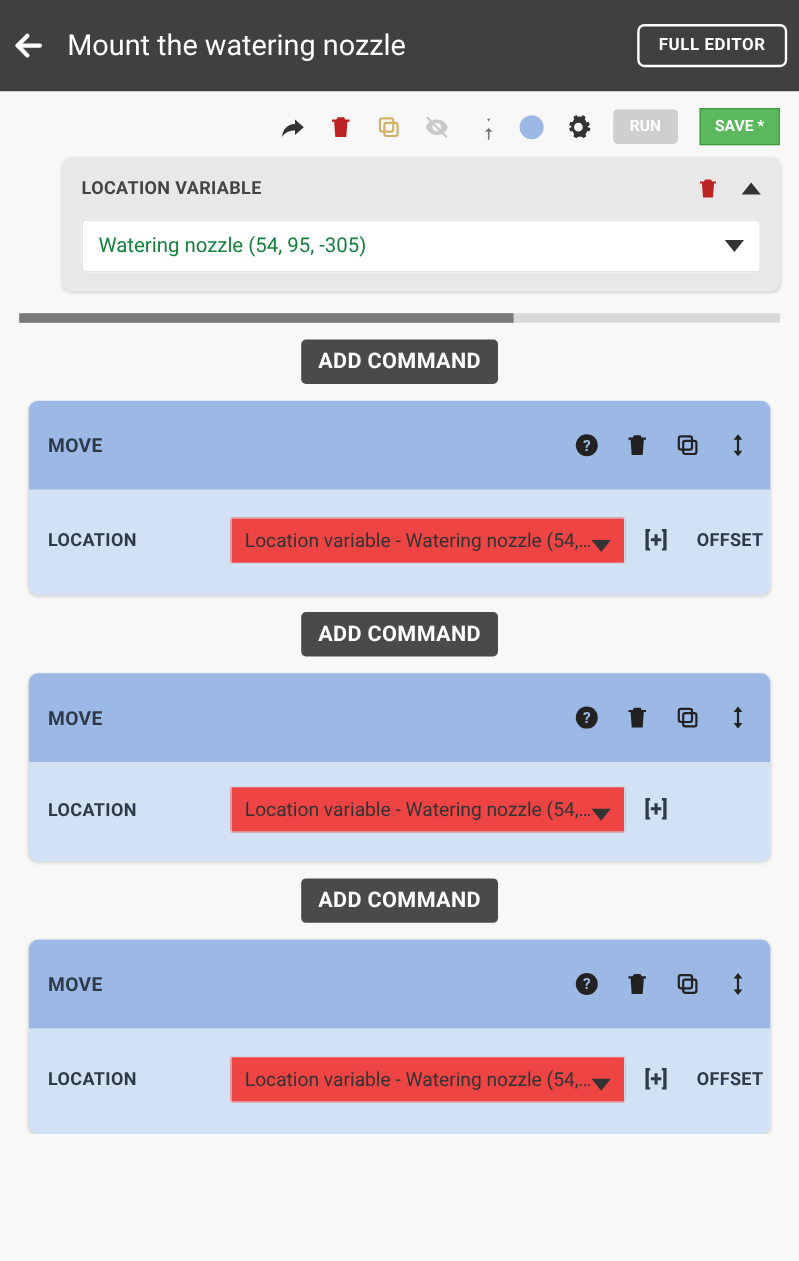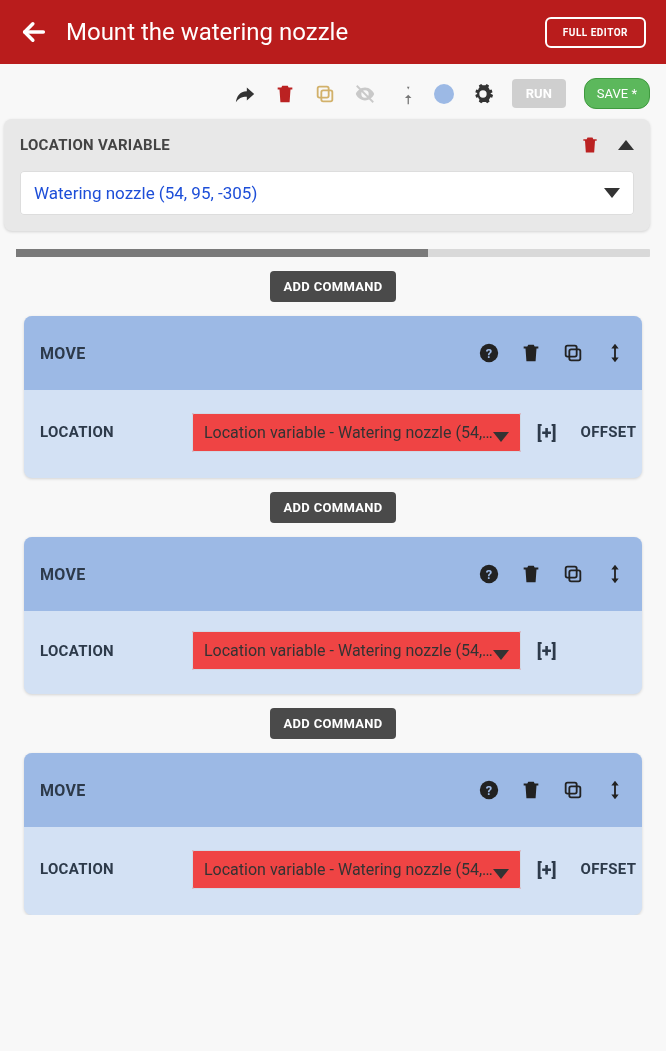--- a/index.html
+++ b/index.html
@@ -1,90 +1,90 @@
 <!DOCTYPE html>
 <html><head>
 <meta charset="utf-8">
 <style>
   * { box-sizing: border-box; margin: 0; padding: 0; font-family: -apple-system, BlinkMacSystemFont, "Segoe UI", Roboto, Arial, sans-serif; }
   body { background: #f8f8f8; width: 666px; }
   .topbar {
-    background: #b91c1c;
-    height: 64px;
+    background: #404040;
+    height: 76px;
     display: flex;
     align-items: center;
-    padding: 0 20px;
+    padding: 0 10px;
     gap: 18px;
   }
   .topbar-title { color: #fff; font-size: 24px; font-weight: 400; flex: 1; }
   .btn-outline {
     border: 2px solid #fff;
     color: #fff;
     background: transparent;
     border-radius: 6px;
     padding: 8px 16px;
-    font-size: 10px;
+    font-size: 14px;
     font-weight: 700;
     letter-spacing: 0.5px;
     cursor: pointer;
   }
   .toolbar {
     display: flex;
     align-items: center;
     justify-content: flex-start;
     gap: 18px;
     padding: 14px 16px 10px 32px;
   }
   .toolbar-spacer { flex: 1; }
   .toolbar svg { width: 22px; height: 22px; display: block; }
   .dot { width: 20px; height: 20px; border-radius: 50%; background: #9cb9e5; }
   .btn-run {
     background: #cfcfcf; color: #fff; border: none; border-radius: 4px;
     padding: 7px 14px; font-weight: 700; font-size: 13px; cursor: pointer;
   }
   .btn-save {
-    background: #5cb85c; color: #fff; border: 1px solid #3f9a3f; border-radius: 12px;
-    padding: 7px 12px; font-weight: 400; font-size: 13px; cursor: pointer;
+    background: #5cb85c; color: #fff; border: 1px solid #3f9a3f; border-radius: 0;
+    padding: 7px 12px; font-weight: 700; font-size: 13px; cursor: pointer;
   }
   .vars-row {
-    display: flex; gap: 20px; padding: 0 16px 0 4px; align-items: stretch;
+    display: flex; gap: 20px; padding: 0 16px 0 4px; align-items: stretch; margin-left: 48px;
   }
   .locvar-card {
     background: #e8e8e8; border-radius: 8px; padding: 16px;
     flex: 1; min-width: 0;
     box-shadow: 0 1px 3px rgba(0,0,0,0.15);
   }
   .locvar-head {
     display: flex; align-items: center; justify-content: space-between;
   }
   .locvar-title { font-size: 15px; font-weight: 700; color: #444; letter-spacing: 0.3px; }
   .locvar-icons { display: flex; gap: 18px; align-items: center; }
   .locvar-icons svg { width: 20px; height: 20px; }
   .locvar-select {
     margin-top: 16px; background: #fff; border-radius: 4px;
     display: flex; align-items: center; justify-content: space-between;
-    padding: 12px 14px; font-size: 17px; color: #1d4ed8;
+    padding: 12px 14px; font-size: 17px; color: #15803d;
     box-shadow: inset 0 0 0 1px #ddd;
     cursor: pointer;
   }
   .addvar-card {
     border: 2px dashed #c3c3c3; border-radius: 6px;
     width: 140px; display: flex; align-items: center; justify-content: center;
     color: #9a9a9a; font-weight: 700; font-size: 14px; letter-spacing: 0.4px;
     overflow: hidden; white-space: nowrap; cursor: pointer;
   }
   .hscroll {
     margin: 18px 16px 10px 16px; height: 8px; background: #d9d9d9; border-radius: 1px;
     position: relative;
   }
   .hscroll-thumb { position: absolute; left: 0; top: 0; height: 8px; width: 65%; background: #7a7a7a; }
   .addcmd-row { display: flex; justify-content: center; margin: 14px 0; }
   .btn-addcmd {
     background: #4a4a4a; color: #fff; border: none; border-radius: 4px;
-    padding: 8px 14px; font-weight: 700; font-size: 13px; letter-spacing: 0.3px; cursor: pointer;
+    padding: 8px 14px; font-weight: 700; font-size: 18px; letter-spacing: 0.3px; cursor: pointer;
   }
   .cmd-card {
     margin: 0 24px; border-radius: 8px; overflow: hidden;
     box-shadow: 0 1px 3px rgba(0,0,0,0.15);
     background: #d3e1f4;
   }
   .cmd-head {
     background: #9cb9e5; display: flex; align-items: center;
     padding: 26px 16px; gap: 10px;
   }

